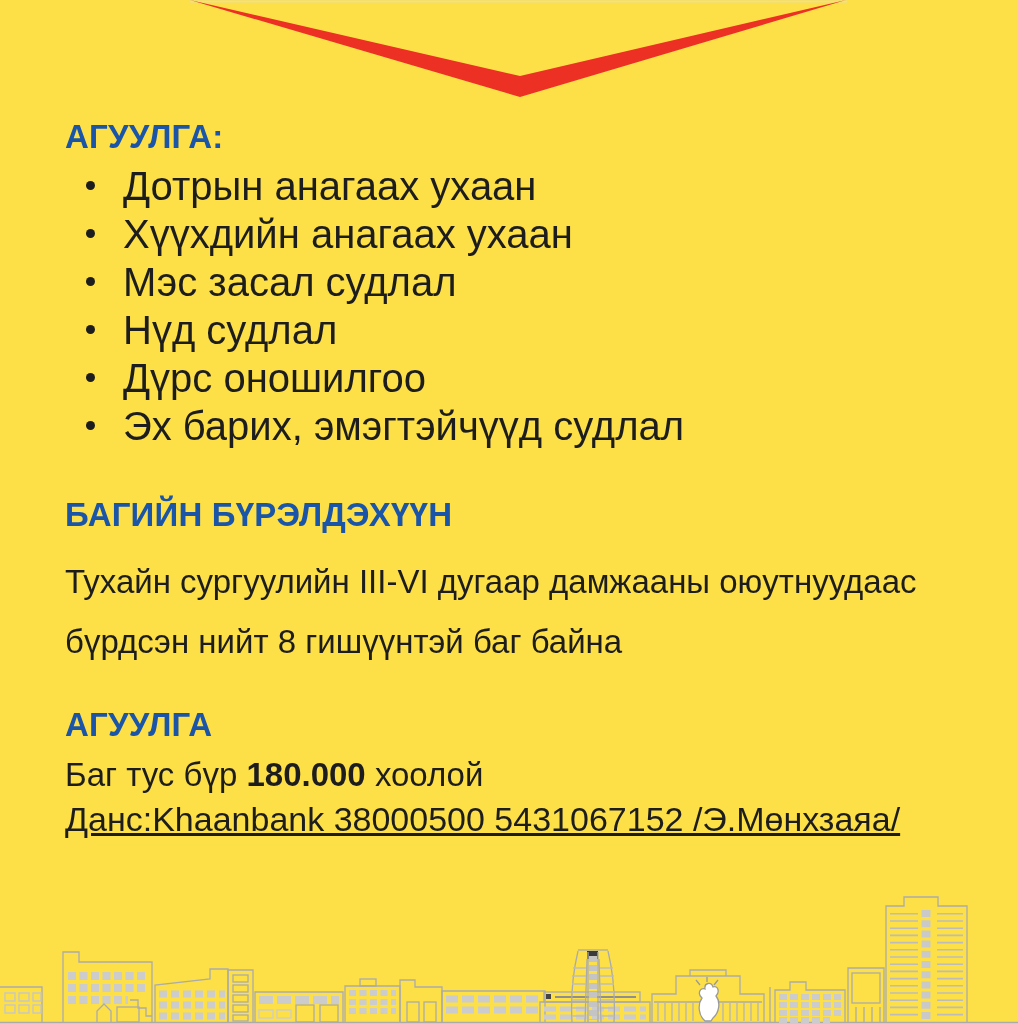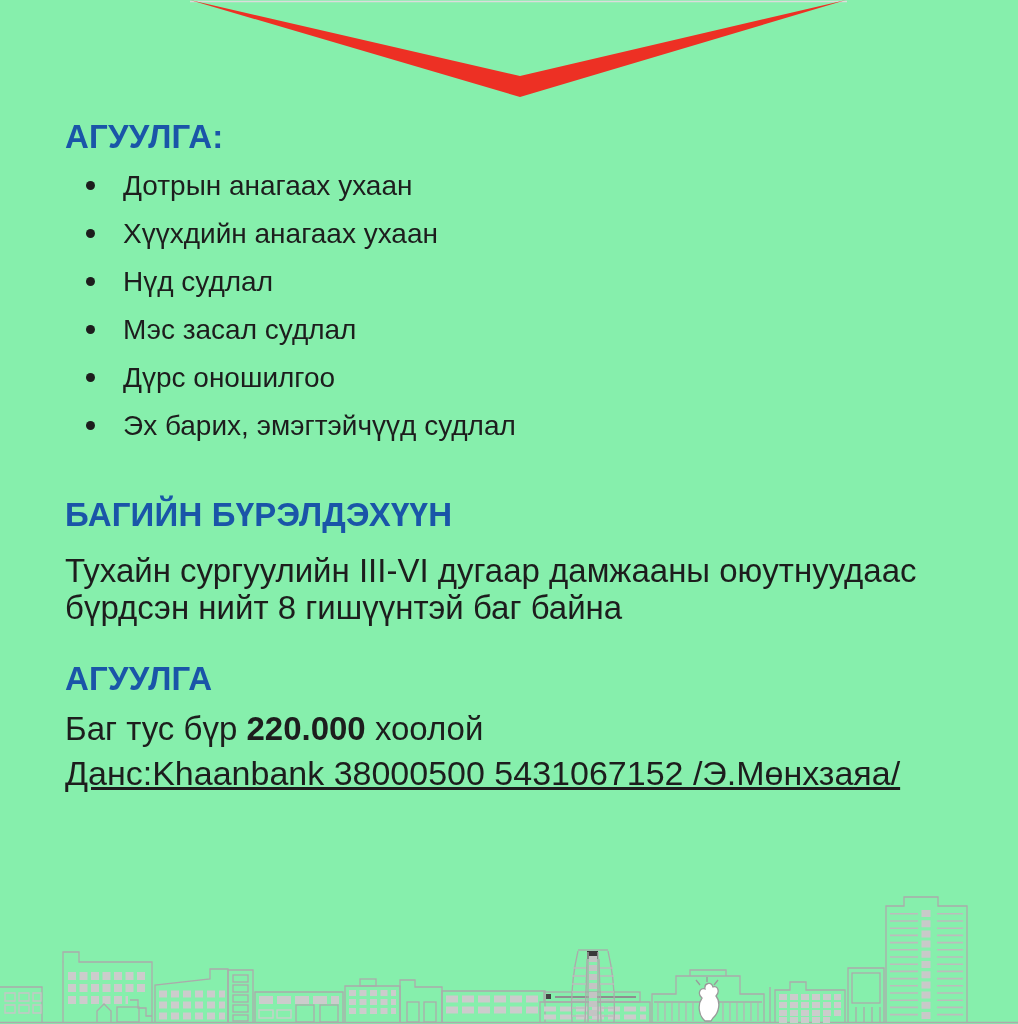--- a/index.html
+++ b/index.html
@@ -5,46 +5,46 @@
   :root{
     --blue:#1a55a8;
     --red:#ed3024;
     --text:#1d1d1d;
     --sky:#ababab;
   }
   html,body{margin:0;padding:0;background:#ffffff;}
   .poster{
     position:relative;
     width:1018px;height:1024px;
-    background:#86efac;
+    background:#fde047;
     overflow:hidden;
     font-family:"Liberation Sans", sans-serif;
     color:var(--text);
   }
   .chevron-wrap{position:absolute;top:0;left:0;width:1018px;height:100px;}
   .content{position:absolute;left:65px;top:118px;width:940px;}
   .sec-heading{
     margin:0;
     font-size:33px;line-height:38px;
     font-weight:bold;color:var(--blue);
     letter-spacing:.2px;
   }
   ul.topics{list-style:none;margin:12px 0 0;padding:0;}
   ul.topics li{
     display:flex;align-items:flex-start;
-    height:48px;font-size:28px;line-height:36px;
+    height:48px;font-size:40px;line-height:36px;
   }
   .dot{
     flex:none;width:9px;height:9px;border-radius:50%;
     background:var(--text);margin:13px 28px 0 21px;
   }
   .team-heading{margin-top:40px;}
   .team-body{
     margin:18px 0 0;
-    font-size:33px;line-height:37px;
+    font-size:33px;line-height:60px;
     max-width:880px;
   }
   .fee-heading{margin-top:34px;}
   .fee-line{margin:12px 0 0;font-size:33px;line-height:38px;}
   .fee-line b{font-weight:bold;}
   .account-line{margin:6px 0 0;font-size:34px;line-height:38px;white-space:nowrap;text-decoration:underline;}
   .skyline-wrap{position:absolute;left:0;bottom:0;width:1018px;height:134px;}
 </style>
 </head>
 <body>
@@ -66,41 +66,41 @@
       <li>
         <span class="dot"></span>
         <span>Дотрын анагаах ухаан</span>
       </li>
       <li>
         <span class="dot"></span>
         <span>Хүүхдийн анагаах ухаан</span>
       </li>
       <li>
         <span class="dot"></span>
+        <span>Мэс засал судлал</span>
+      </li>
+      <li>
+        <span class="dot"></span>
         <span>Нүд судлал</span>
-      </li>
-      <li>
-        <span class="dot"></span>
-        <span>Мэс засал судлал</span>
       </li>
       <li>
         <span class="dot"></span>
         <span>Дүрс оношилгоо</span>
       </li>
       <li>
         <span class="dot"></span>
         <span>Эх барих, эмэгтэйчүүд судлал</span>
       </li>
     </ul>
 
     <h2 class="sec-heading team-heading">БАГИЙН БҮРЭЛДЭХҮҮН</h2>
     <p class="team-body">Тухайн сургуулийн III-VI дугаар дамжааны оюутнуудаас бүрдсэн нийт 8 гишүүнтэй баг байна</p>
 
     <h2 class="sec-heading fee-heading">АГУУЛГА</h2>
-    <p class="fee-line"><span>Баг тус бүр </span><b>220.000</b><span> хоолой</span></p>
+    <p class="fee-line"><span>Баг тус бүр </span><b>180.000</b><span> хоолой</span></p>
     <p class="account-line">Данс:Khaanbank 38000500 5431067152 /Э.Мөнхзаяа/</p>
 
   </div>
 
   <div class="skyline-wrap">
     <svg width="1018" height="134" viewBox="0 0 1018 134">
       <g stroke="#ababab" fill="none" stroke-width="1.3">
 
         <line x1="0" y1="132.5" x2="1018" y2="132.5"></line>
 

